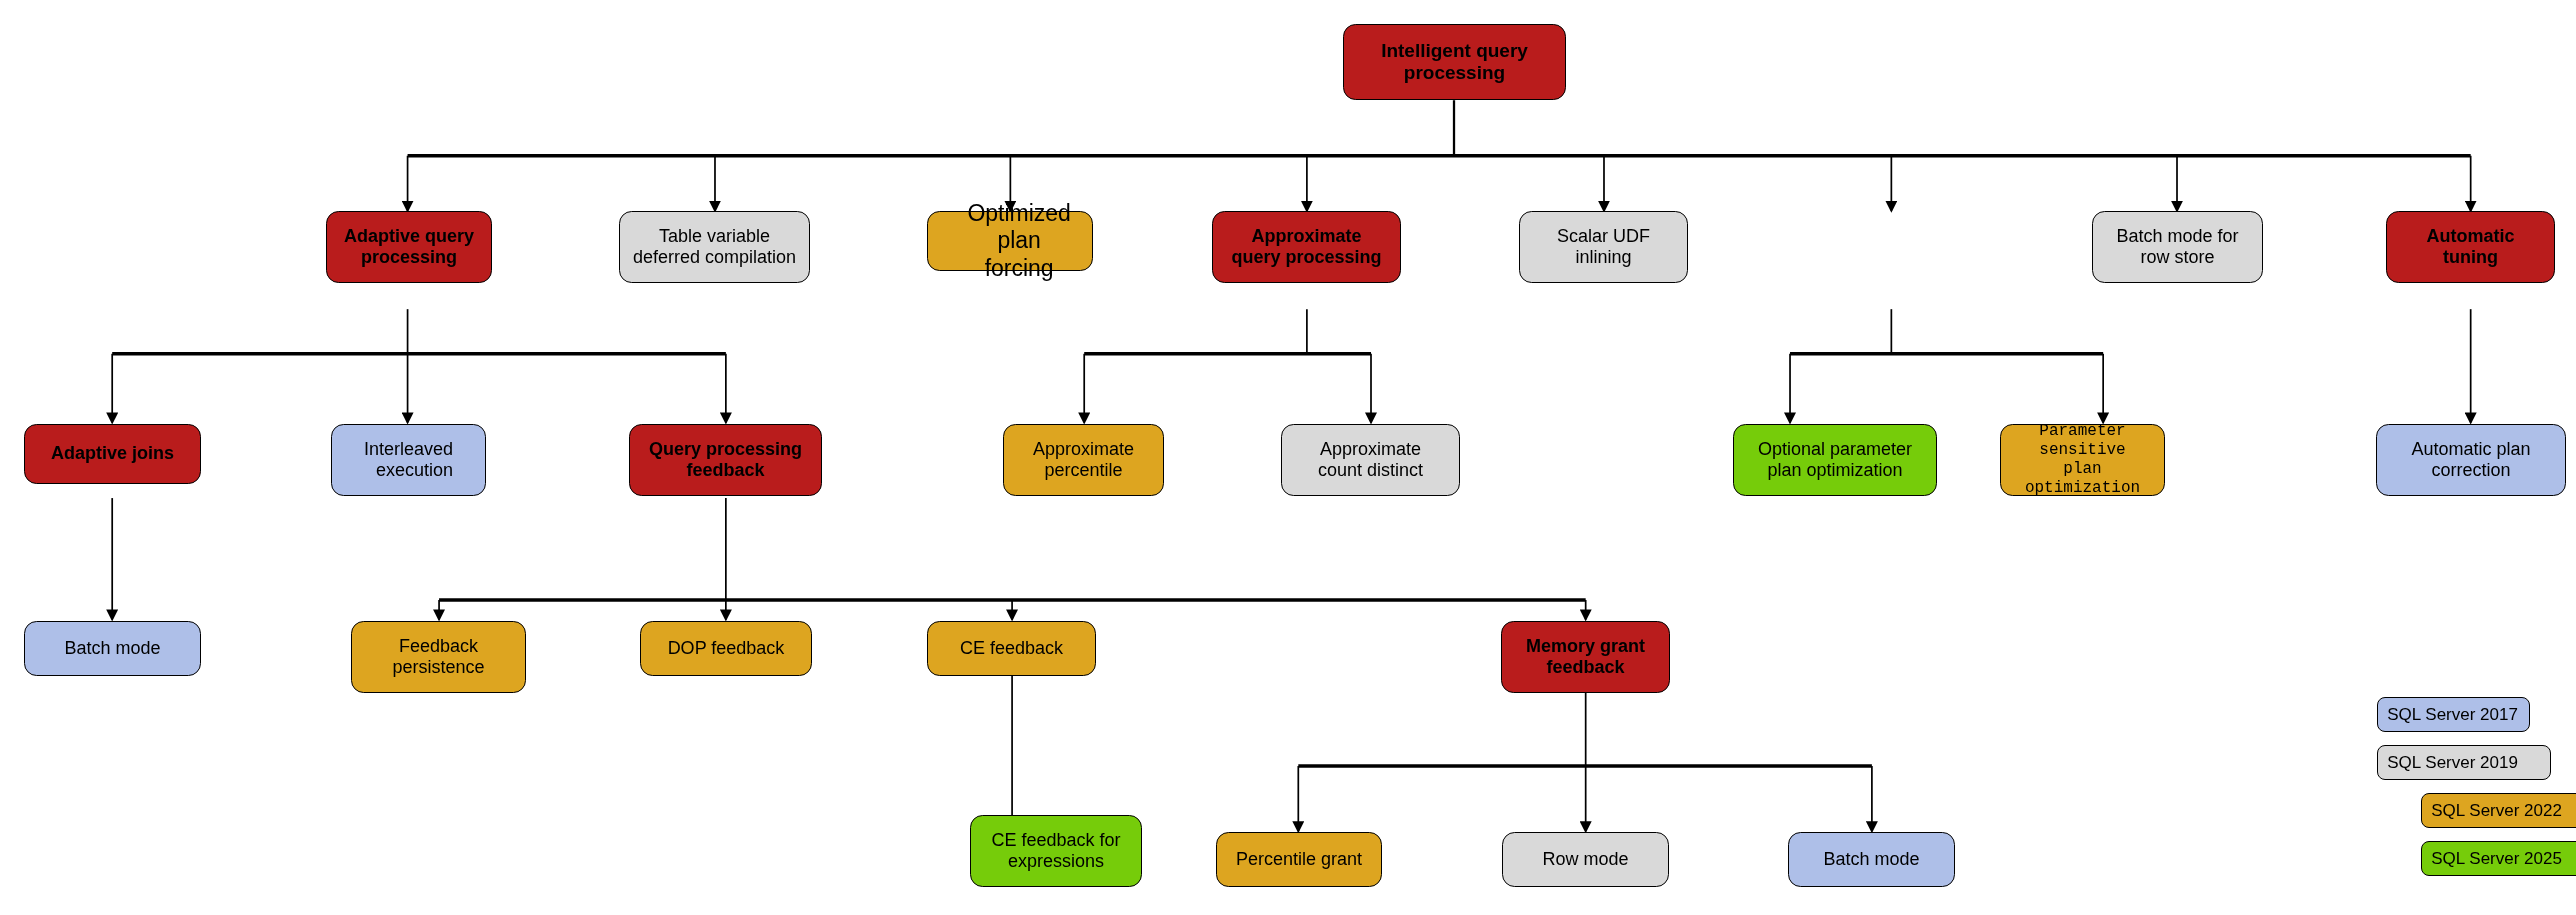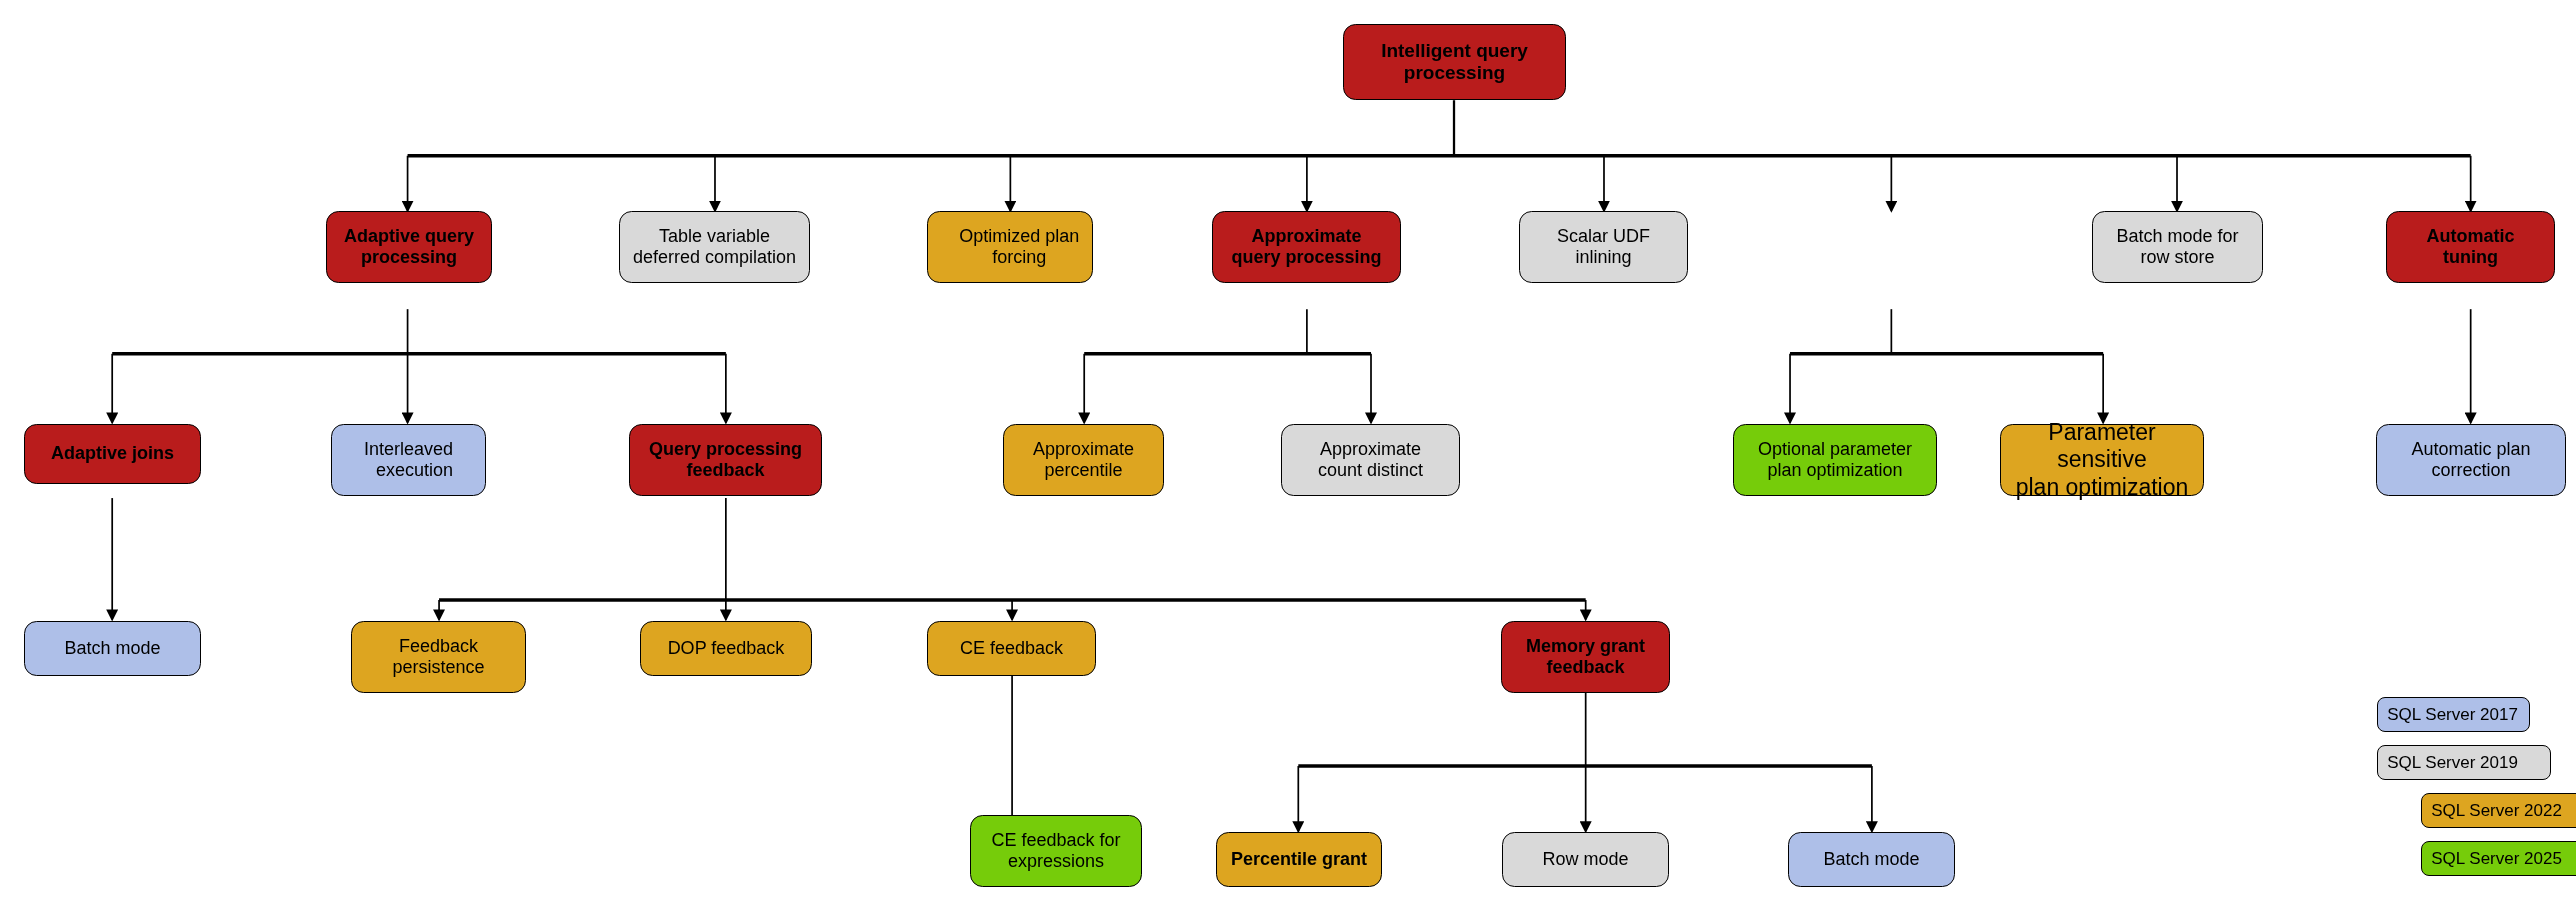--- a/index.html
+++ b/index.html
@@ -107,21 +107,21 @@
 
   <div class="node fill-white" style="left:1343px;top:24px;width:223px;height:76px;font-size:19px;">Intelligent query
 processing</div>
 
   <div class="node fill-white" style="left:326px;top:211px;width:166px;height:72px;font-size:18px;">Adaptive query
 processing</div>
 
   <div class="node fill-gray" style="left:619px;top:211px;width:191px;height:72px;font-size:18px;">Table variable
 deferred compilation</div>
 
-  <div class="node fill-orange" style="left:927px;top:211px;width:166px;height:72px;font-size:18px;padding-left:24px;">Optimized plan
+  <div class="node fill-orange" style="left:927px;top:211px;width:166px;height:60px;font-size:23px;padding-left:24px;">Optimized plan
 forcing</div>
 
   <div class="node fill-white" style="left:1212px;top:211px;width:189px;height:72px;font-size:18px;">Approximate
 query processing</div>
 
   <div class="node fill-gray" style="left:1519px;top:211px;width:169px;height:72px;font-size:18px;">Scalar UDF
 inlining</div>
 
 
   <div class="node fill-gray" style="left:2092px;top:211px;width:171px;height:72px;font-size:18px;">Batch mode for
@@ -140,42 +140,42 @@
 
   <div class="node fill-orange" style="left:1003px;top:424px;width:161px;height:72px;font-size:18px;">Approximate
 percentile</div>
 
   <div class="node fill-gray" style="left:1281px;top:424px;width:179px;height:72px;font-size:18px;">Approximate
 count distinct</div>
 
   <div class="node fill-green" style="left:1689px;top:424px;width:204px;height:72px;font-size:18px;">Optional parameter
 plan optimization</div>
 
-  <div class="node fill-orange" style="left:2000px;top:424px;width:204px;height:72px;font-size:23px;">Parameter sensitive
+  <div class="node fill-orange" style="left:2000px;top:424px;width:165px;height:72px;font-size:16px;font-family:Liberation Mono, monospace;">Parameter sensitive
 plan optimization</div>
 
   <div class="node fill-blue" style="left:2376px;top:424px;width:190px;height:72px;font-size:18px;">Automatic plan
 correction</div>
 
   <div class="node fill-blue" style="left:24px;top:621px;width:177px;height:55px;font-size:18px;">Batch mode</div>
 
   <div class="node fill-orange" style="left:351px;top:621px;width:175px;height:72px;font-size:18px;">Feedback
 persistence</div>
 
   <div class="node fill-orange" style="left:640px;top:621px;width:172px;height:55px;font-size:18px;">DOP feedback</div>
 
   <div class="node fill-orange" style="left:927px;top:621px;width:169px;height:55px;font-size:18px;">CE feedback</div>
 
   <div class="node fill-white" style="left:1501px;top:621px;width:169px;height:72px;font-size:18px;">Memory grant
 feedback</div>
 
   <div class="node fill-green" style="left:926px;top:815px;width:172px;height:72px;font-size:18px;">CE feedback for
 expressions</div>
 
-  <div class="node fill-orange" style="left:1216px;top:832px;width:166px;height:55px;font-size:18px;font-weight:bold;">Percentile grant</div>
+  <div class="node fill-orange" style="left:1216px;top:832px;width:166px;height:55px;font-size:18px;">Percentile grant</div>
 
   <div class="node fill-gray" style="left:1502px;top:832px;width:167px;height:55px;font-size:18px;text-align:right;">Row mode</div>
 
   <div class="node fill-blue" style="left:1788px;top:832px;width:167px;height:55px;font-size:18px;">Batch mode</div>
 
   <div class="legend" style="left:2377px;top:697px;width:183px;height:189px;">
     <div class="legend-chip fill-blue" style="left:0px;top:0px;width:153px;height:35px;">SQL Server 2017</div>
     <div class="legend-chip fill-gray" style="left:0px;top:48px;width:174px;height:35px;">SQL Server 2019</div>
     <div class="legend-chip fill-orange" style="left:0px;top:96px;width:174px;height:35px;margin-left:44px;">SQL Server 2022</div>
     <div class="legend-chip fill-green" style="left:0px;top:144px;width:174px;height:35px;">SQL Server 2025</div>

